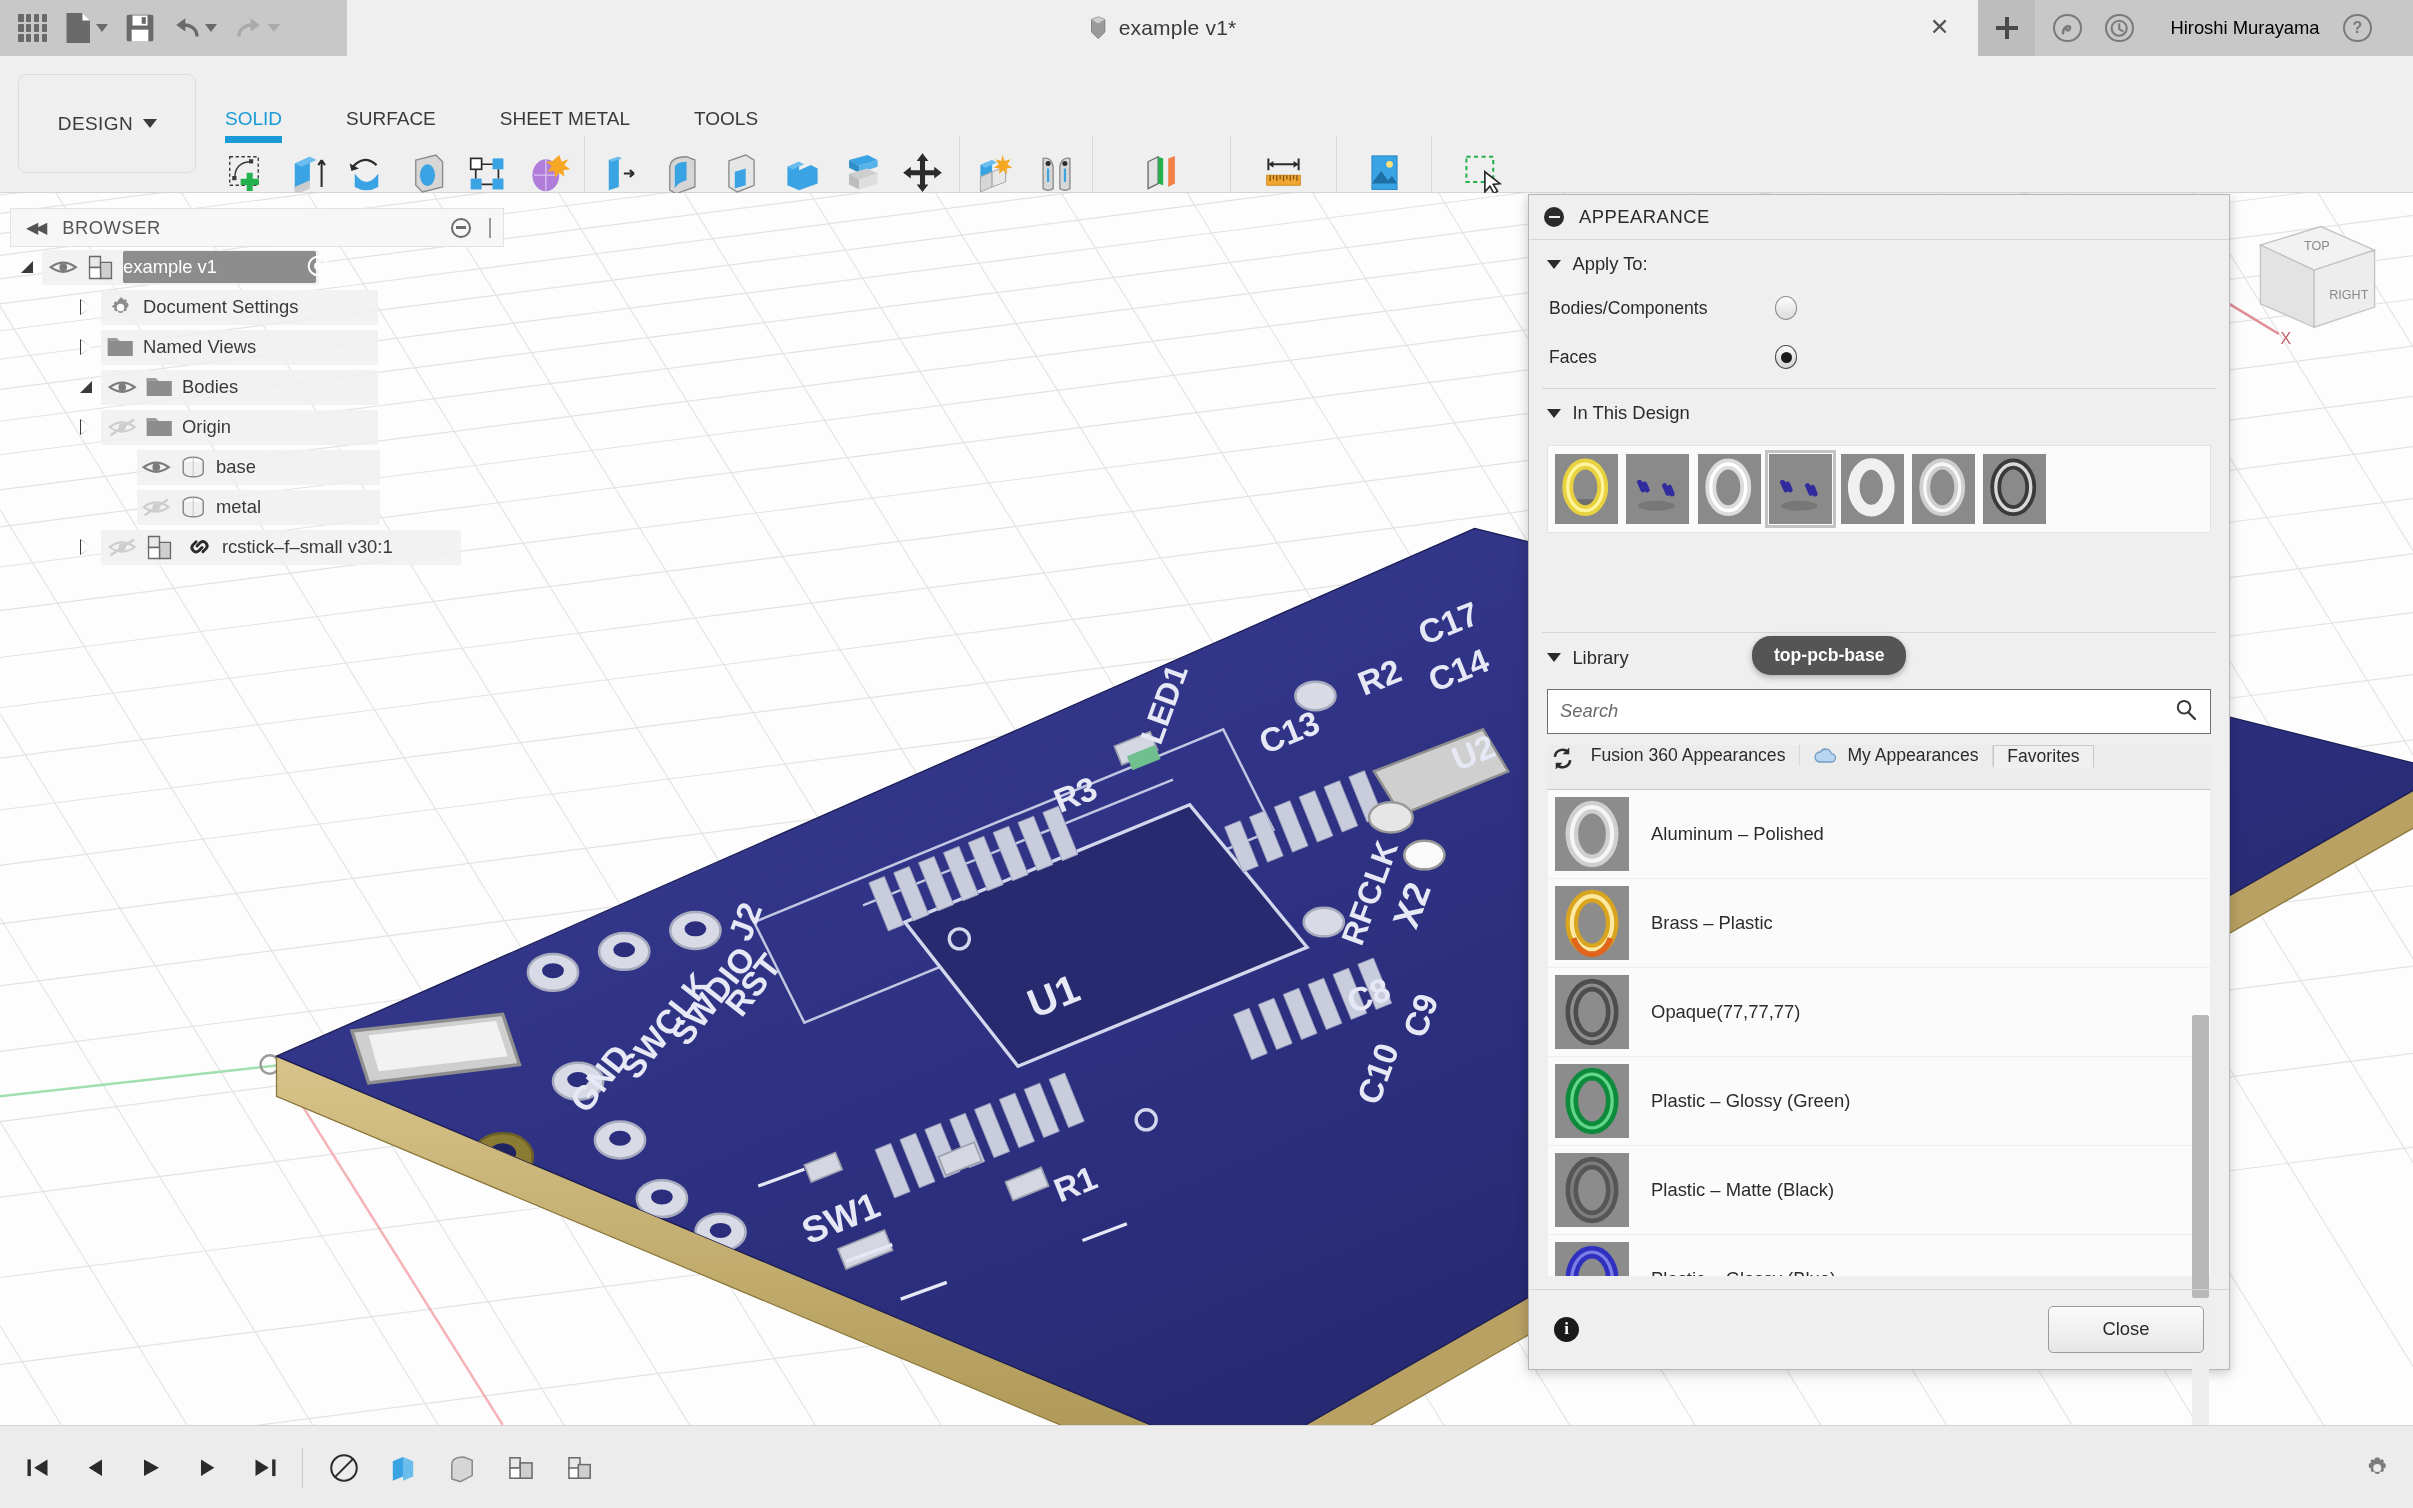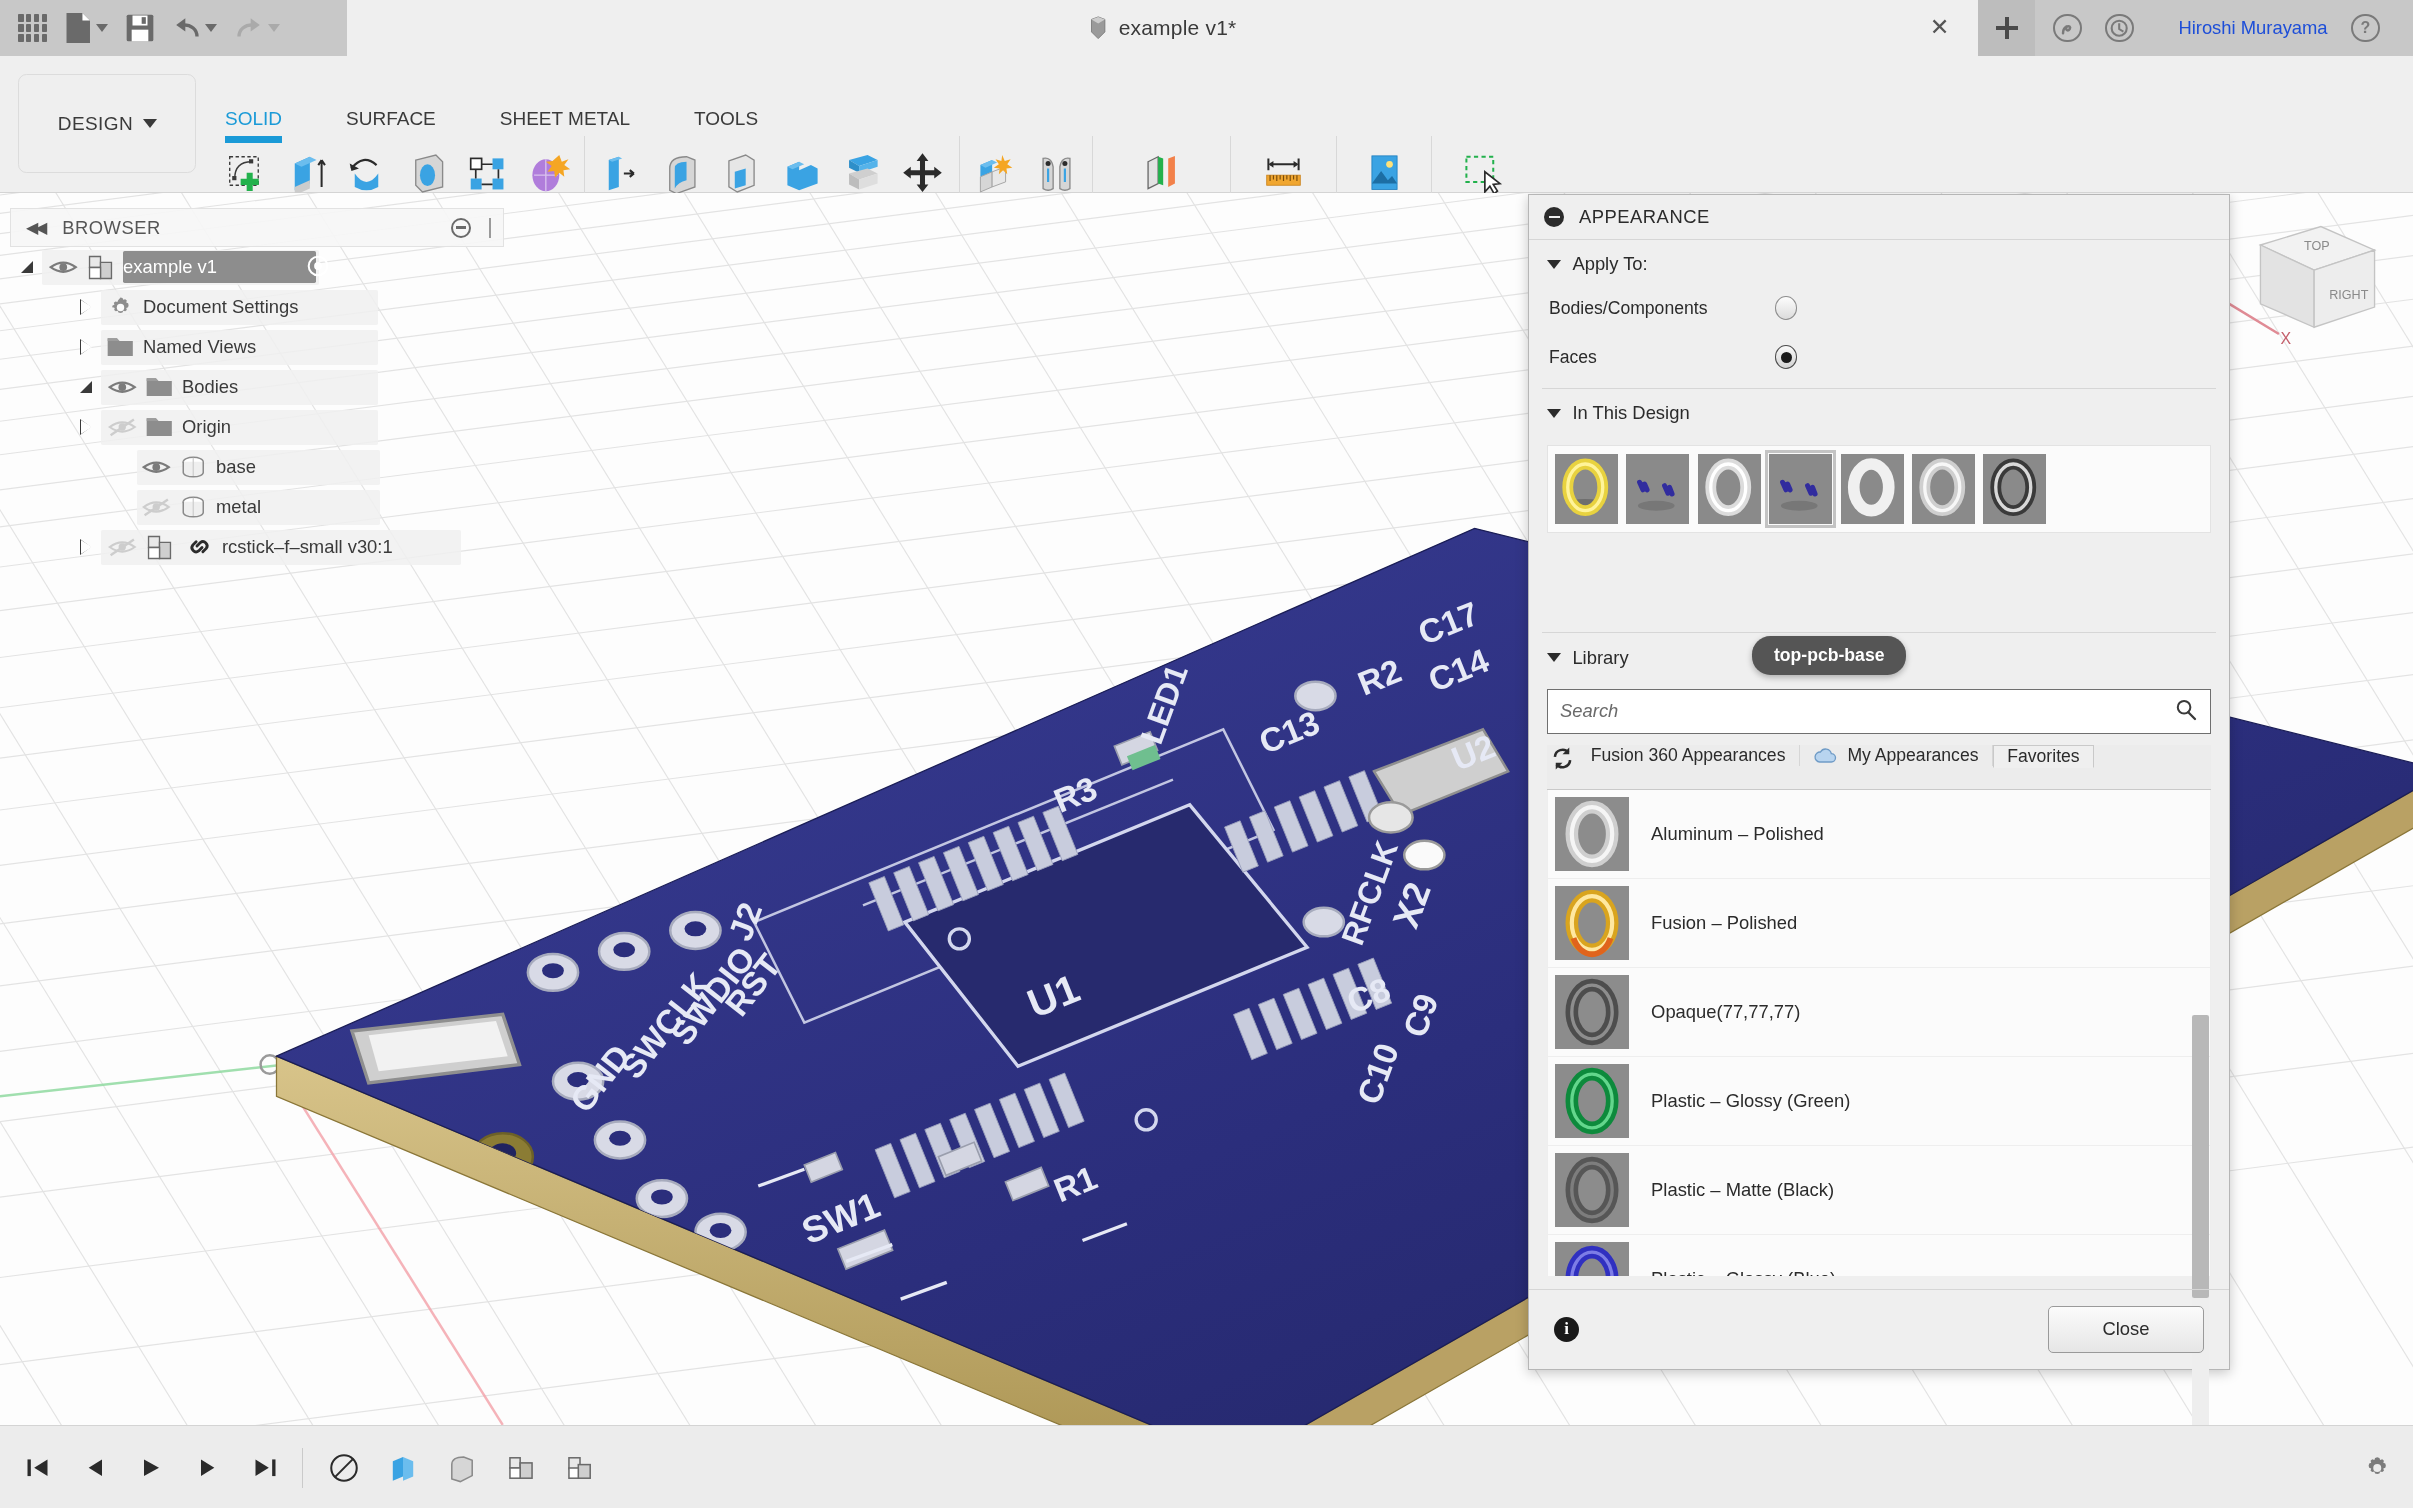--- a/index.html
+++ b/index.html
@@ -40,21 +40,21 @@
   .tab-cube { width:18.4px; height:23.5px; }
   .newtab { position:absolute; left:1631px; top:0; width:57px; height:56px; background:#bdbdbd;
      display:flex; align-items:center; justify-content:center; cursor:pointer; }
   .newtab .plus { position:relative; width:22px; height:22px; }
   .newtab .plus:before, .newtab .plus:after { content:""; position:absolute; background:#4a4a4a;}
   .newtab .plus:before { left:9.2px; top:0; width:4.2px; height:22px;}
   .newtab .plus:after { top:9.2px; left:0; height:4.2px; width:22px;}
   .tb-right { position:absolute; left:1688px; top:0; height:56px; display:flex; align-items:center; gap:23.5px; padding-left:18.4px;}
   .circ-icon { width:28.5px;height:28.5px;border-radius:50%;border:2.5px solid #7a7a7a; display:flex;align-items:center;justify-content:center;
      font-size:16px; color:#7a7a7a; font-weight:bold; cursor:pointer;}
-  .username { font-size:18.4px; color:#1d4ed8; white-space:nowrap; margin-left:21px; }
+  .username { font-size:18.4px; color:#000000; white-space:nowrap; margin-left:13px; }
 
   
   .ribbon { position:absolute; left:0; top:56px; width:2413px; height:137px; background:#efefef;
      border-bottom:0.8px solid #d4d4d4; }
   .design-box { position:absolute; left:18.4px; top:18.4px; width:178px; height:99px;
      border:0.8px solid #dcdcdc; border-radius:8.4px; background:#efefef;
      display:flex; align-items:center; justify-content:center; gap:10px; cursor:pointer; }
   .design-box span { font-size:19px; color:#3a3a3a; letter-spacing:0.4px;}
   .caret-dk { width:0;height:0;border-left:7.5px solid transparent;border-right:7.5px solid transparent;border-top:9.2px solid #3a3a3a;}
 
@@ -1057,21 +1057,21 @@
         </div>
         <div class="matrow">
           <span class="matthumb">
             <svg width="74" height="74" viewBox="0 0 88 88">
                 <rect width="88" height="88" fill="#8c8c8c"></rect>
                 <ellipse cx="44" cy="44" rx="24" ry="32" fill="none" stroke="#d9a41e" stroke-width="15"></ellipse>
                 <ellipse cx="44" cy="44" rx="24" ry="32" fill="none" stroke="#ffe8a0" stroke-width="5"></ellipse>
                 <path d="M22 62 a24 32 0 0 0 44 0" fill="none" stroke="#e0641c" stroke-width="7"></path>
               </svg>
           </span>
-          <span class="matname">Fusion – Polished</span>
+          <span class="matname">Brass – Plastic</span>
         </div>
         <div class="matrow">
           <span class="matthumb">
             <svg width="74" height="74" viewBox="0 0 88 88">
                 <rect width="88" height="88" fill="#8c8c8c"></rect>
                 <ellipse cx="44" cy="44" rx="24" ry="32" fill="none" stroke="#4d4d4d" stroke-width="15"></ellipse>
                 <ellipse cx="44" cy="44" rx="24" ry="32" fill="none" stroke="#8d8d8d" stroke-width="4"></ellipse>
               </svg>
           </span>
           <span class="matname">Opaque(77,77,77)</span>

